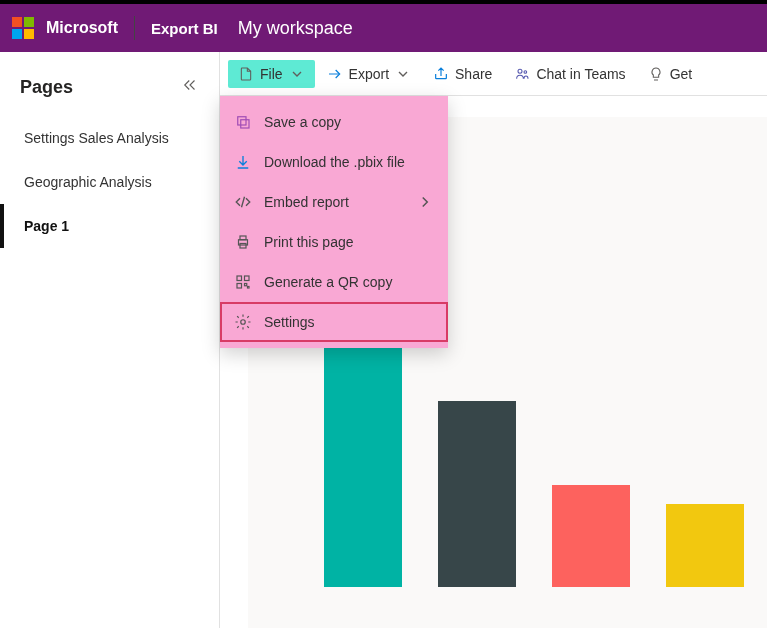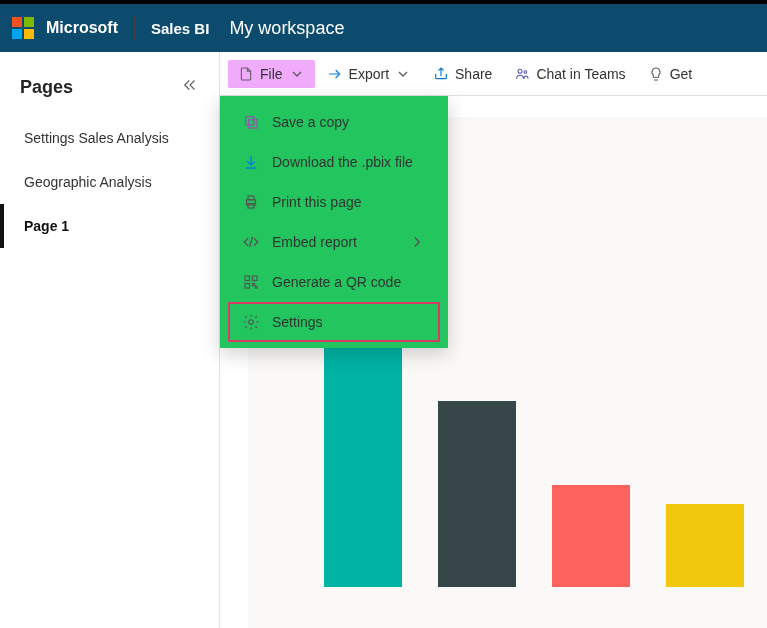--- a/index.html
+++ b/index.html
@@ -1,43 +1,43 @@
 <!DOCTYPE html>
 <html><head>
   <meta charset="utf-8">
   <style>
     * { box-sizing: border-box; margin: 0; padding: 0; font-family: "Segoe UI", -apple-system, sans-serif; }
     html, body { width: 767px; height: 628px; overflow: hidden; background: #fff; }
     .topbar-thin { height: 4px; background: #000; }
-    .topbar { height: 48px; background: #0c4a6e; color: #fff; display: flex; align-items: center; padding: 0 12px; gap: 12px; }
+    .topbar { height: 48px; background: #701a75; color: #fff; display: flex; align-items: center; padding: 0 12px; gap: 12px; }
     .ms-logo { display: flex; flex-wrap: wrap; width: 22px; height: 22px; gap: 2px; }
     .ms-logo span { width: 10px; height: 10px; }
     .ms-logo .r { background: #f25022; }
     .ms-logo .g { background: #7fba00; }
     .ms-logo .b { background: #00a4ef; }
     .ms-logo .y { background: #ffb900; }
     .ms-text { font-size: 16px; font-weight: 600; }
     .divider-v { width: 1px; height: 24px; background: #444; margin: 0 4px; }
     .product { font-size: 15px; font-weight: 600; }
     .workspace { font-size: 18px; font-weight: 400; margin-left: 8px; color: #fff; }
     .body { display: flex; height: calc(100% - 52px); }
     .sidebar { width: 220px; border-right: 1px solid #e1e1e1; padding-top: 16px; }
     .sidebar-header { display: flex; justify-content: space-between; align-items: center; padding: 8px 20px 18px 20px; }
     .sidebar-header h2 { font-size: 18px; font-weight: 600; color: #252423; }
     .collapse-icon svg { width: 18px; height: 18px; stroke: #605e5c; fill: none; stroke-width: 1.5; }
     .page-item { padding: 14px 20px; font-size: 14px; color: #333; cursor: pointer; border-left: 4px solid transparent; }
     .page-item.active { border-left: 4px solid #111; font-weight: 600; color: #111; }
     .main { flex: 1; position: relative; }
     .toolbar { height: 44px; border-bottom: 1px solid #e1e1e1; display: flex; align-items: center; padding: 0 8px; gap: 2px; }
     .tb-item { display: flex; align-items: center; gap: 6px; padding: 6px 10px; font-size: 14px; color: #333; cursor: pointer; border-radius: 2px; }
-    .tb-item.file-open { background: #f0abfc; }
+    .tb-item.file-open { background: #5eead4; }
     .tb-icon { width: 16px; height: 16px; display: flex; align-items: center; justify-content: center; }
     .tb-icon svg { width: 16px; height: 16px; }
     .chev { width: 10px; height: 10px; }
-    .dropdown { position: absolute; top: 44px; left: 0; width: 228px; background: #22c55e; box-shadow: 0 6px 18px rgba(0,0,0,.18); padding: 6px 8px; z-index: 10; }
+    .dropdown { position: absolute; top: 44px; left: 0; width: 228px; background: #f9a8d4; box-shadow: 0 6px 18px rgba(0,0,0,.18); padding: 6px 0; z-index: 10; }
     .dd-item { display: flex; align-items: center; gap: 12px; padding: 11px 14px; font-size: 14px; color: #333; cursor: pointer; }
     .dd-icon { width: 18px; height: 18px; display: flex; align-items: center; justify-content: center; color: #555; }
     .dd-icon svg { width: 18px; height: 18px; }
     .dd-arrow { margin-left: auto; }
     .dd-item.highlighted { box-shadow: inset 0 0 0 2px #d83b66; }
     .chart-area { position: absolute; top: 65px; left: 28px; right: 0; bottom: 0; background: #faf9f8; padding: 20px; overflow: hidden; }
     .chart-hint { font-size: 12px; color: #b0aeac; margin-bottom: 16px; }
     .bars { display: flex; align-items: flex-end; gap: 36px; height: 420px; padding-left: 56px; padding-top: 40px; }
     .bar { width: 78px; }
   </style>
@@ -47,21 +47,21 @@
 <div class="topbar-thin"></div>
 <div class="topbar">
   <div class="ms-logo">
     <span class="r"></span>
       <span class="g"></span>
       <span class="b"></span>
       <span class="y"></span>
   </div>
   <span class="ms-text">Microsoft</span>
   <div class="divider-v"></div>
-  <span class="product">Sales BI</span>
+  <span class="product">Export BI</span>
   <span class="workspace">My workspace</span>
 </div>
 
 <div class="body">
   <aside class="sidebar">
     <div class="sidebar-header">
       <h2>Pages</h2>
       <span class="collapse-icon">
         <svg viewBox="0 0 24 24">
             <path d="M11 6l-6 6 6 6M18 6l-6 6 6 6"></path>
@@ -149,52 +149,52 @@
       <div class="dd-item">
         <span class="dd-icon">
           <svg viewBox="0 0 24 24" fill="none" stroke="#0a7fdb" stroke-width="1.8">
               <path d="M12 4v12M7 11l5 5 5-5M5 20h14"></path>
             </svg>
         </span>
         <span>Download the .pbix file</span>
       </div>
       <div class="dd-item">
         <span class="dd-icon">
+          <svg viewBox="0 0 24 24" fill="none" stroke="#555" stroke-width="1.8">
+              <path d="M8 7l-5 5 5 5M16 7l5 5-5 5M14 5l-4 14"></path>
+            </svg>
+        </span>
+        <span>Embed report</span>
+        <span class="dd-arrow dd-icon">
+          <svg viewBox="0 0 24 24" fill="none" stroke="#555" stroke-width="2">
+              <path d="M9 6l6 6-6 6"></path>
+            </svg>
+        </span>
+      </div>
+      <div class="dd-item">
+        <span class="dd-icon">
           <svg viewBox="0 0 24 24" fill="none" stroke="#555" stroke-width="1.6">
               <rect x="6" y="9" width="12" height="7"></rect>
               <rect x="8" y="4" width="8" height="5"></rect>
               <rect x="8" y="14" width="8" height="6"></rect>
             </svg>
         </span>
         <span>Print this page</span>
-      </div>
-      <div class="dd-item">
-        <span class="dd-icon">
-          <svg viewBox="0 0 24 24" fill="none" stroke="#555" stroke-width="1.8">
-              <path d="M8 7l-5 5 5 5M16 7l5 5-5 5M14 5l-4 14"></path>
-            </svg>
-        </span>
-        <span>Embed report</span>
-        <span class="dd-arrow dd-icon">
-          <svg viewBox="0 0 24 24" fill="none" stroke="#555" stroke-width="2">
-              <path d="M9 6l6 6-6 6"></path>
-            </svg>
-        </span>
       </div>
       <div class="dd-item">
         <span class="dd-icon">
           <svg viewBox="0 0 24 24" fill="none" stroke="#555" stroke-width="1.6">
               <rect x="4" y="4" width="6" height="6"></rect>
               <rect x="14" y="4" width="6" height="6"></rect>
               <rect x="4" y="14" width="6" height="6"></rect>
               <rect x="14" y="14" width="3" height="3"></rect>
               <rect x="18" y="18" width="2" height="2"></rect>
             </svg>
         </span>
-        <span>Generate a QR code</span>
+        <span>Generate a QR copy</span>
       </div>
       <div class="dd-item highlighted">
         <span class="dd-icon">
           <svg viewBox="0 0 24 24" fill="none" stroke="#555" stroke-width="1.6">
               <circle cx="12" cy="12" r="3"></circle>
               <path d="M12 2v3M12 19v3M4.2 4.2l2.1 2.1M17.7 17.7l2.1 2.1M2 12h3M19 12h3M4.2 19.8l2.1-2.1M17.7 6.3l2.1-2.1"></path>
             </svg>
         </span>
         <span>Settings</span>
       </div>

